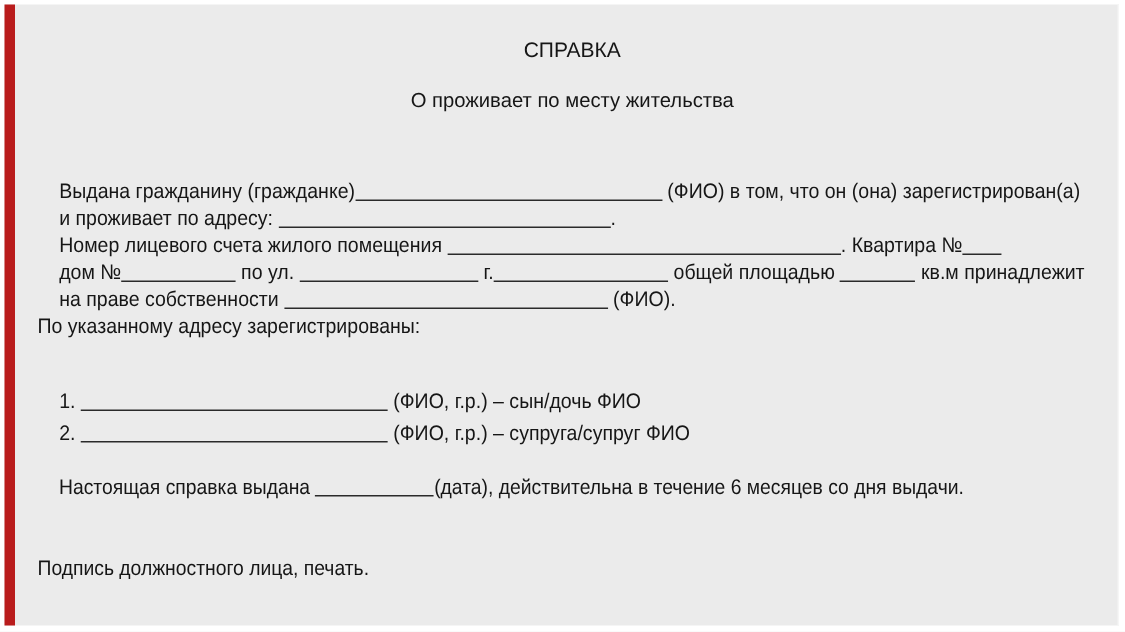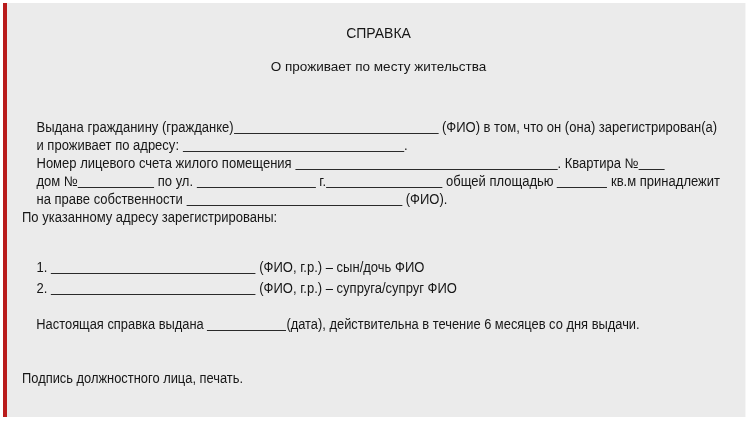--- a/index.html
+++ b/index.html
@@ -13,21 +13,21 @@
       position: relative;
       overflow: hidden;
     }
     .page {
       position: absolute;
       left: 3px;
       top: 3px;
       width: 743px;
       height: 414px;
       background: #ebebeb;
-      border-left: 4px solid #b91c1c;
+      border-left: 7px solid #b91c1c;
       border-right: 1px solid #f6f6f6;
       box-sizing: border-box;
     }
     .line {
       position: absolute;
       white-space: pre;
       font-family: "Liberation Sans", sans-serif;
       font-size: 14px;
       color: #161616;
       line-height: 18px;

